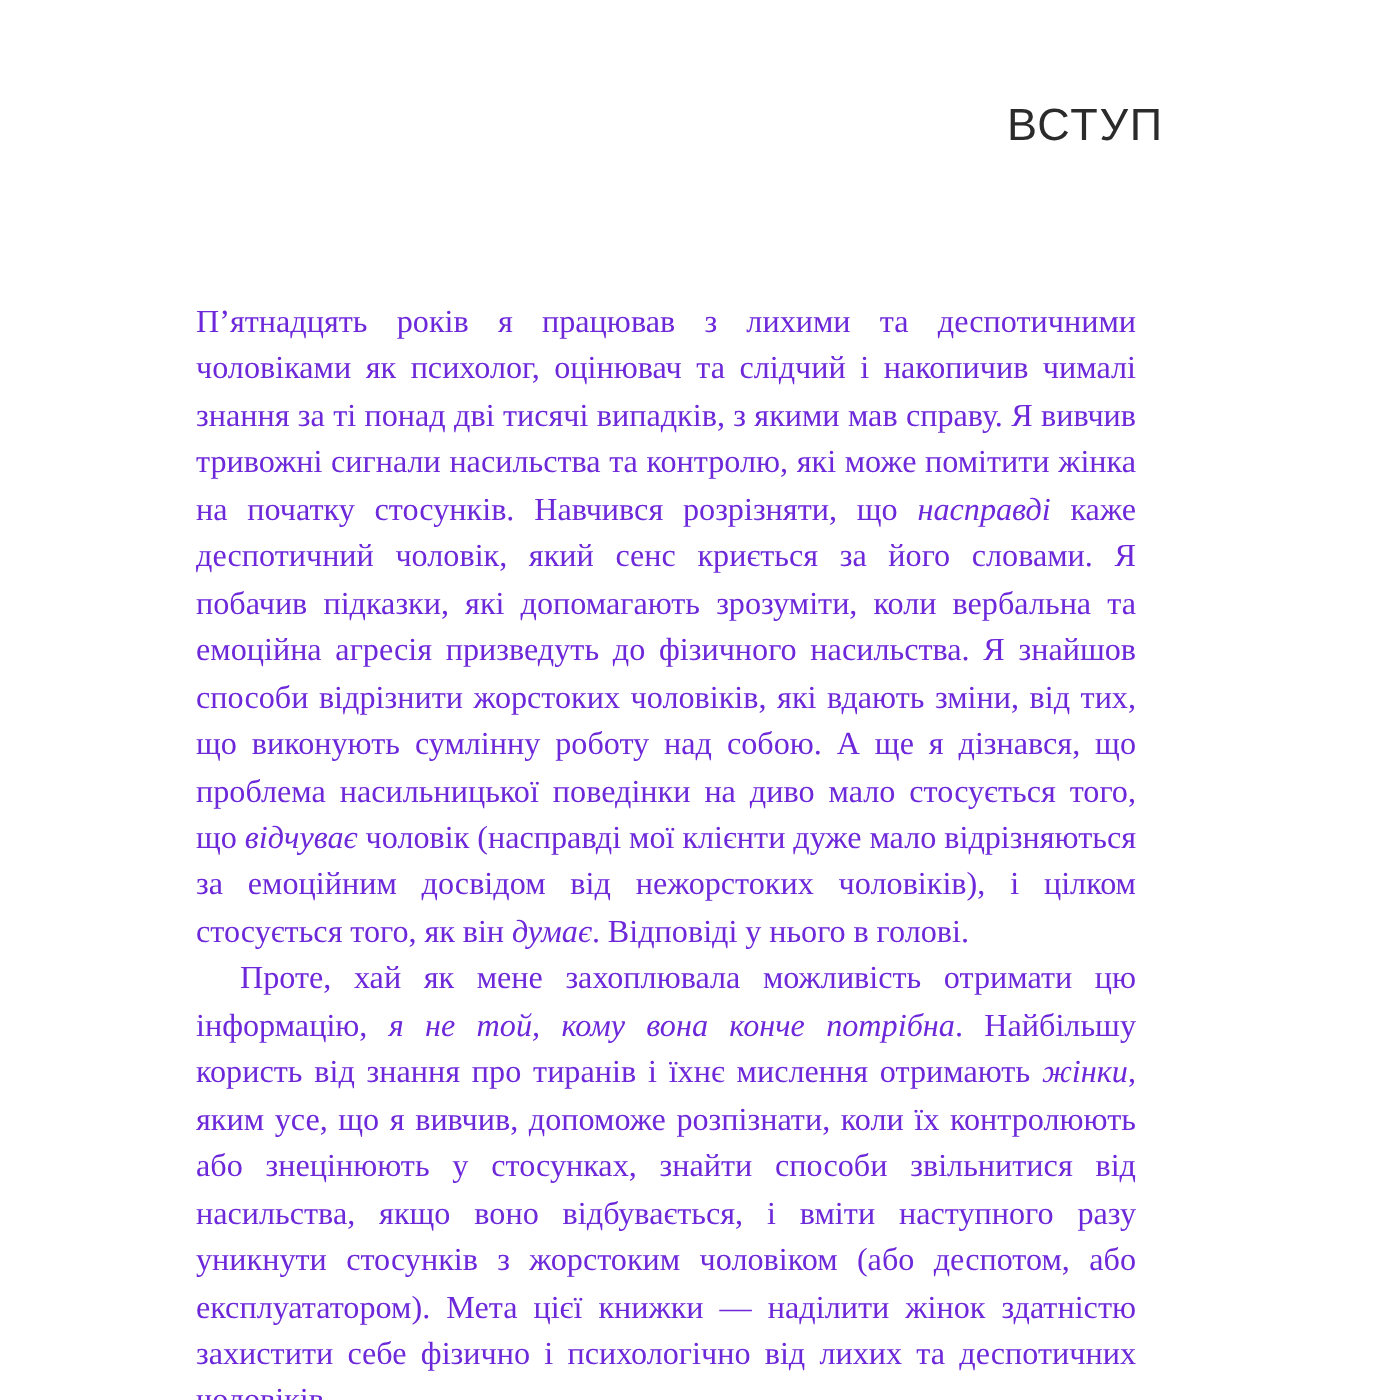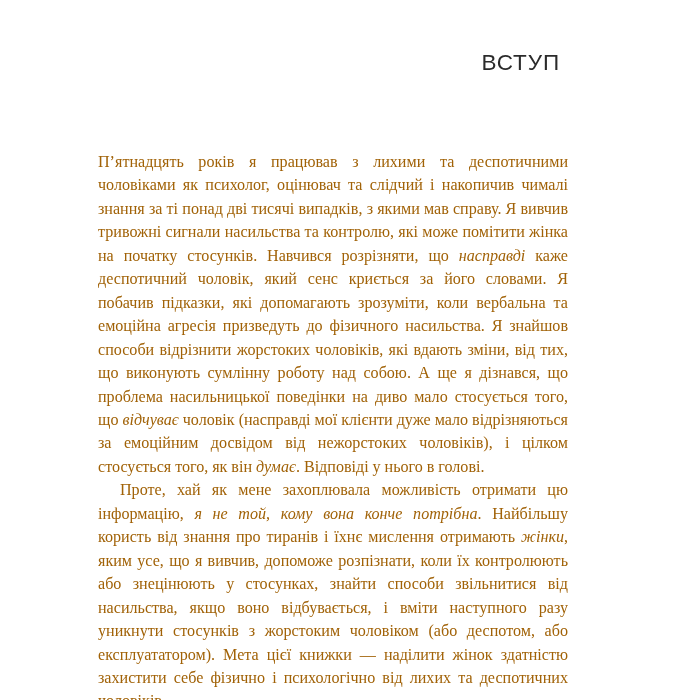--- a/index.html
+++ b/index.html
@@ -19,21 +19,21 @@
     position: relative;
     width: 700px;
     height: 700px;
     background: #ffffff;
     box-sizing: border-box;
   }
 
   
   .chapter-head {
     position: absolute;
-    left: 90px;
+    left: 112px;
     top: 52px;
     width: 470px;
     text-align: right;
   }
   .chapter-title {
     font-family: "Liberation Sans", "DejaVu Sans", sans-serif;
     font-size: 22.5px;
     font-weight: 400;
     letter-spacing: 0.9px;
     color: #2b2b2b;
@@ -48,21 +48,21 @@
     top: 150px;
     width: 470px;
   }
 
   .para {
     margin: 0;
     font-size: 16.1px;
     line-height: 23.45px;
     text-align: justify;
     text-justify: inter-word;
-    color: #a16207;
+    color: #6d28d9;
     hyphens: manual;
     word-spacing: -0.1px;
   }
   .para + .para {
     margin-top: 0;
   }
   .para.indent {
     text-indent: 22px;
   }
   .para em {

